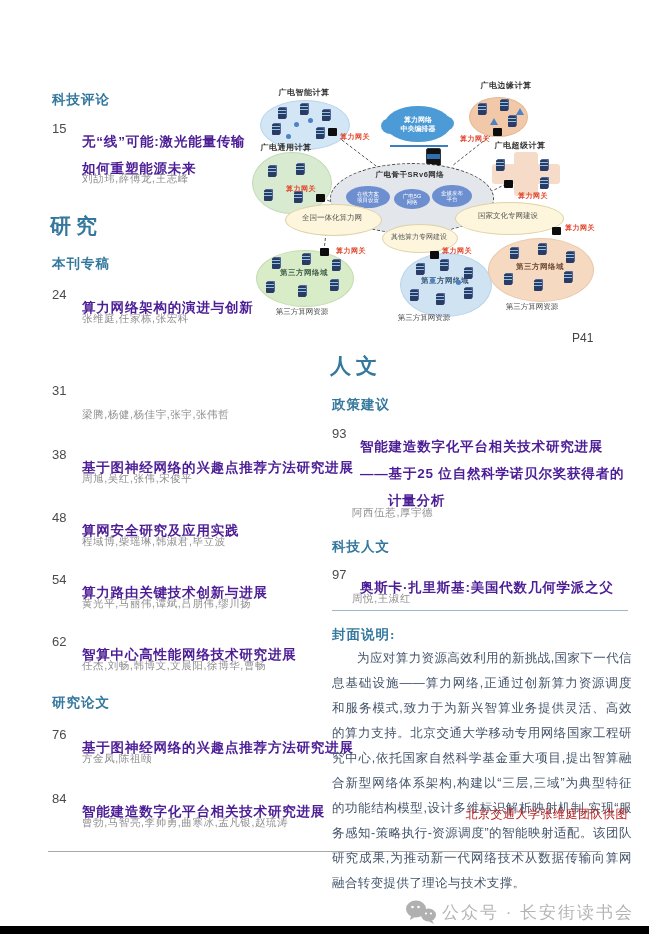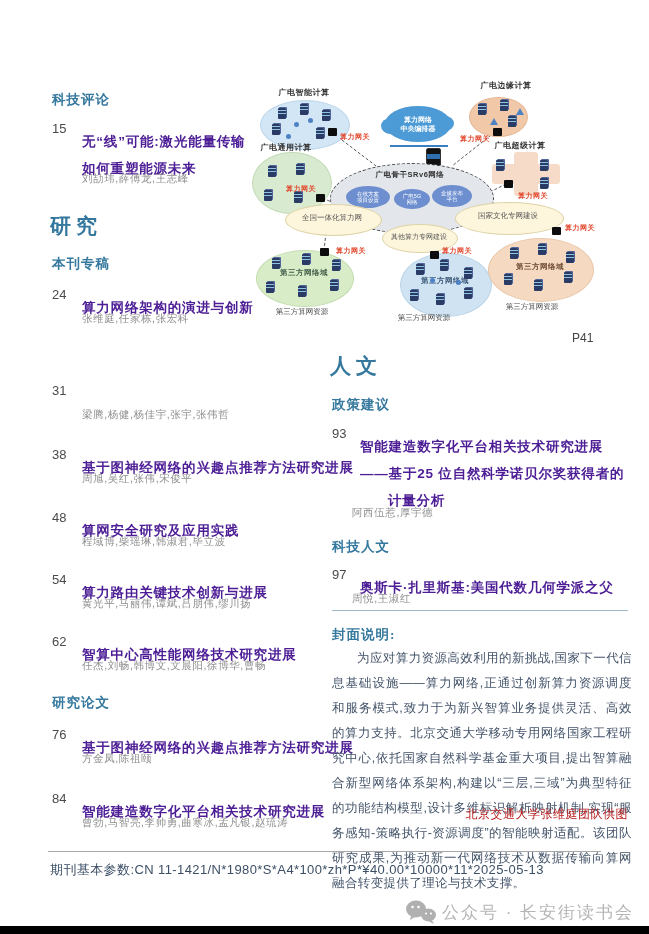--- a/index.html
+++ b/index.html
@@ -223,21 +223,20 @@
   <div class="abs it-title" style="left:360px;top:566px">奥斯卡·扎里斯基:美国代数几何学派之父</div>
   <div class="abs it-auth" style="left:352px;top:592px">周悦,王淑红</div>
 
   <div class="abs rule" style="left:332px;top:610px;width:296px"></div>
 
   <div class="abs h-sec" style="left:332px;top:626px">封面说明:</div>
   <div class="abs para" style="left:332px;top:646px;width:300px">为应对算力资源高效利用的新挑战,国家下一代信息基础设施——算力网络,正通过创新算力资源调度和服务模式,致力于为新兴智算业务提供灵活、高效的算力支持。北京交通大学移动专用网络国家工程研究中心,依托国家自然科学基金重大项目,提出智算融合新型网络体系架构,构建以“三层,三域”为典型特征的功能结构模型,设计多维标识解析映射机制,实现“服务感知-策略执行-资源调度”的智能映射适配。该团队研究成果,为推动新一代网络技术从数据传输向算网融合转变提供了理论与技术支撑。</div>
   <div class="abs credit" style="left:332px;top:806px;width:296px">北京交通大学张维庭团队供图</div>
 
   <div class="abs" style="left:48px;top:851px;width:553px;height:1px;background:#a8a8a8"></div>
-  <div class="abs footer-params" style="left:50px;top:861px">期刊基本参数:CN 11-1421/N*1980*S*A4*100*zh*P*¥40.00*10000*11*2025-05-13</div>
 
   <div class="abs" style="left:405px;top:899px;width:32px;height:26px">
     <svg width="32" height="26" viewBox="0 0 32 26">
       <ellipse cx="11" cy="10" rx="10" ry="8.5" fill="#b0b0b0"></ellipse>
       <circle cx="7.5" cy="8" r="1.3" fill="#ffffff"></circle>
       <circle cx="13.5" cy="8" r="1.3" fill="#ffffff"></circle>
       <path d="M6 17 L5 21 L10 18 Z" fill="#b0b0b0"></path>
       <ellipse cx="23.5" cy="16" rx="7.5" ry="6.5" fill="#b0b0b0"></ellipse>
       <circle cx="21" cy="14.5" r="1.1" fill="#ffffff"></circle>
       <circle cx="26" cy="14.5" r="1.1" fill="#ffffff"></circle>

